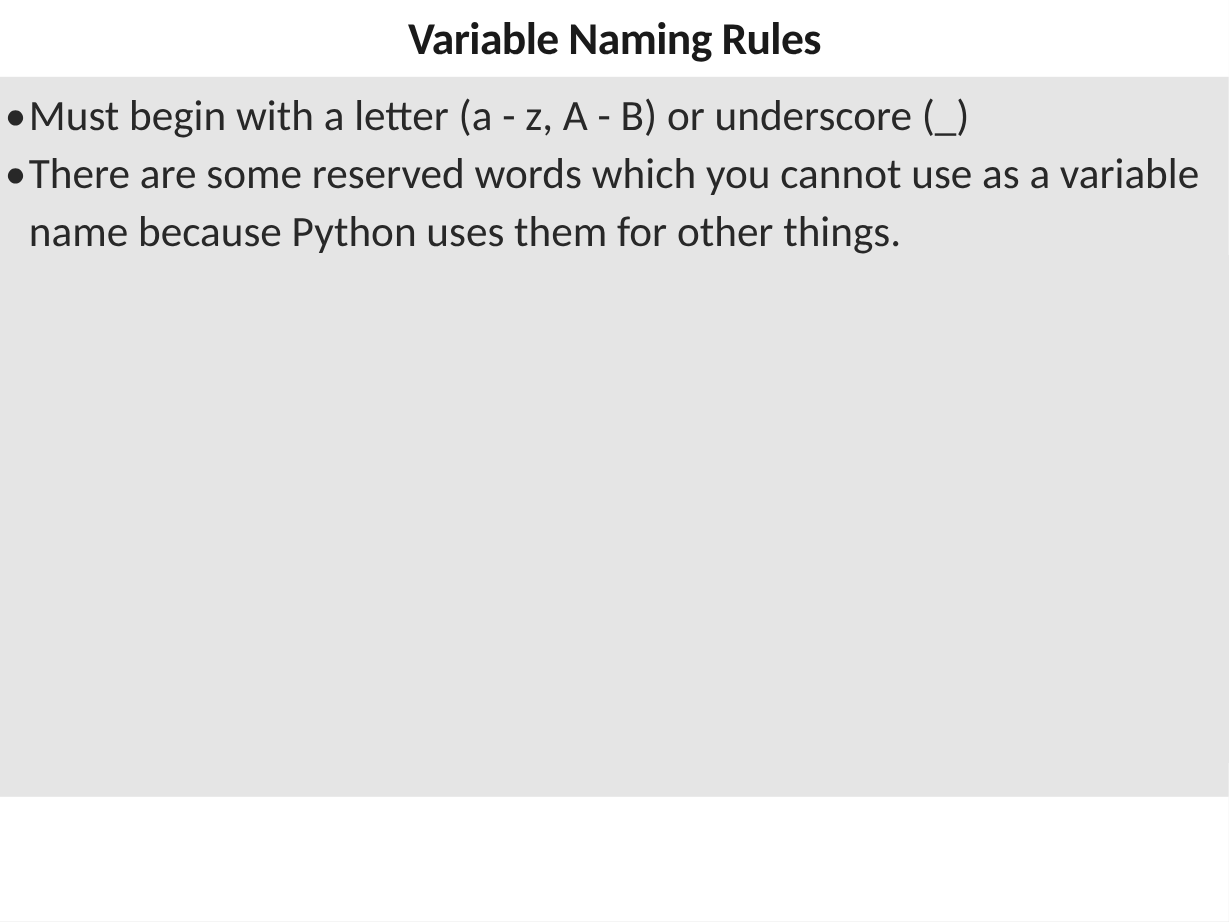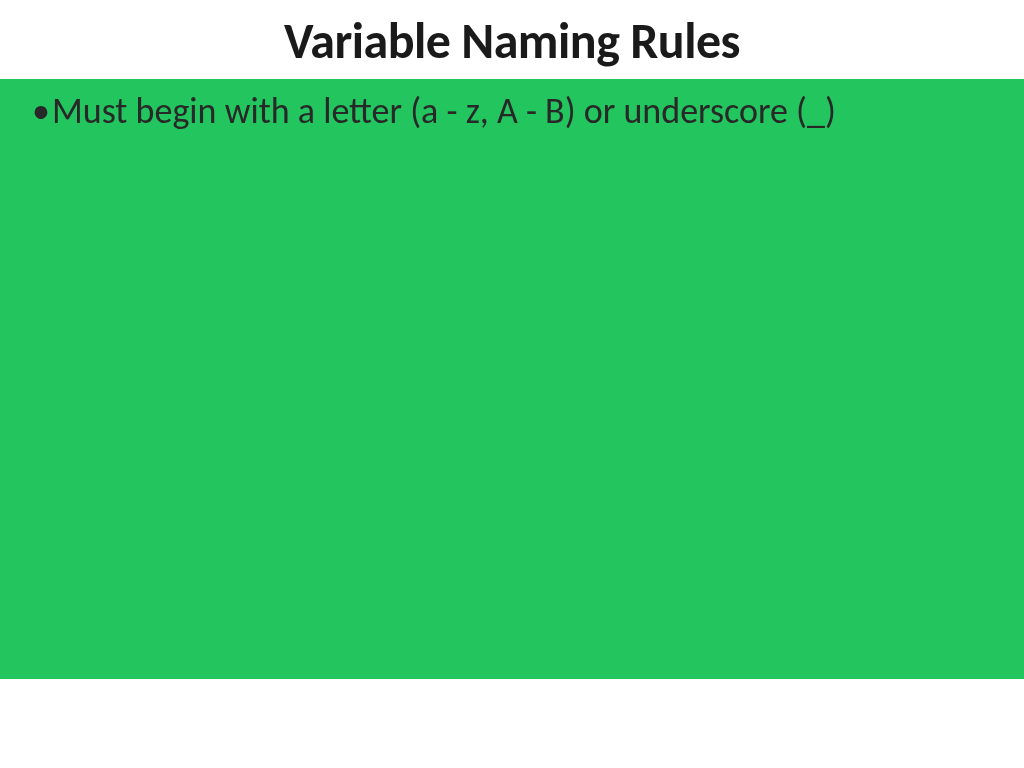--- a/index.html
+++ b/index.html
@@ -13,30 +13,30 @@
       background: #ffffff;
       font-family: Calibri, 'Segoe UI', Arial, sans-serif;
       color: #1a1a1a;
       overflow: hidden;
     }
     .slide {
       width: 100%;
       height: 100%;
     }
     .title {
-      font-size: 50px;
+      font-size: 38px;
       font-weight: 700;
       text-align: center;
       padding: 10px 0 8px 0;
       background: #ffffff;
       letter-spacing: -0.5px;
     }
     .content-area {
-      background: #22c55e;
-      padding: 8px 20px 60px 32px;
+      background: #e5e5e5;
+      padding: 8px 20px 60px 4px;
       min-height: 600px;
     }
     .bullet-list {
       list-style: none;
     }
     .bullet-item {
       font-size: 36px;
       line-height: 1.35;
       color: #282828;
       position: relative;
@@ -52,15 +52,16 @@
     }
   </style>
 </head>
 <body>
 
 <div class="slide">
   <h1 class="title">Variable Naming Rules</h1>
   <div class="content-area">
     <ul class="bullet-list">
       <li class="bullet-item">Must begin with a letter (a - z, A - B) or underscore (_)</li>
+      <li class="bullet-item">There are some reserved words which you cannot use as a variable name because Python uses them for other things.</li>
     </ul>
   </div>
 </div>
 
 </body></html>

